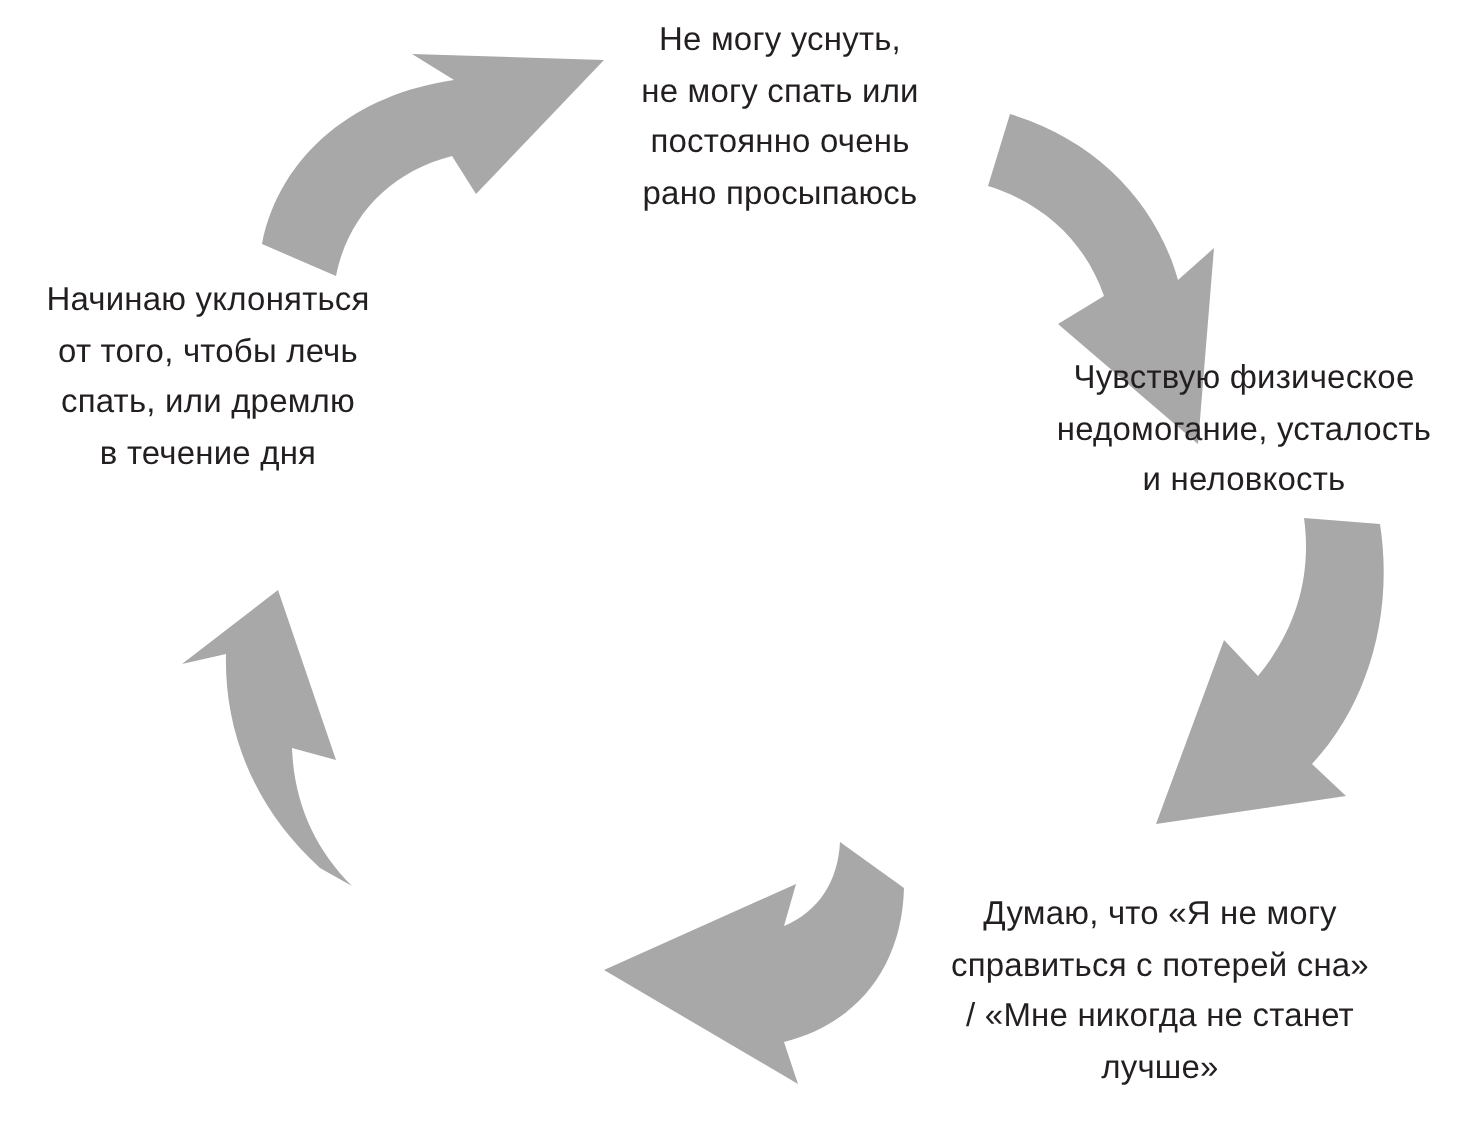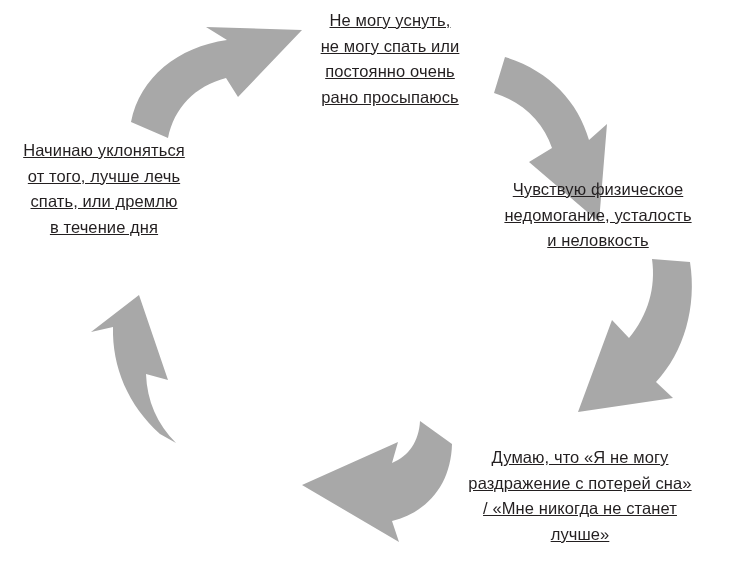--- a/index.html
+++ b/index.html
@@ -16,24 +16,23 @@
     font-family: "Liberation Sans", "DejaVu Sans", sans-serif;
   }
   .node {
     position: absolute;
     color: #231f20;
     font-size: 16.5px;
     line-height: 25.5px;
     text-align: center;
     white-space: pre-line;
     letter-spacing: 0.1px;
-    text-decoration: underline;
   }
   #node-sleep        { left: 290px; top: 8px;   width: 200px; }
-  #node-physical     { left: 484px; top: 177px; width: 228px; }
+  #node-physical     { left: 508px; top: 177px; width: 228px; }
   #node-thoughts     { left: 458px; top: 445px; width: 244px; }
   #node-mood         { left: 44px;  top: 445px; width: 260px; }
   #node-avoidance    { left: 8px;   top: 138px; width: 192px; }
 
   #arrows {
     position: absolute;
     left: 0;
     top: 0;
     width: 742px;
     height: 566px;
@@ -95,23 +94,23 @@
   <div class="node" id="node-sleep">Не могу уснуть,
 не могу спать или
 постоянно очень
 рано просыпаюсь</div>
 
   <div class="node" id="node-physical">Чувствую физическое
 недомогание, усталость
 и неловкость</div>
 
   <div class="node" id="node-thoughts">Думаю, что «Я не могу
-раздражение с потерей сна»
+справиться с потерей сна»
 / «Мне никогда не станет
 лучше»</div>
 
 
   <div class="node" id="node-avoidance">Начинаю уклоняться
-от того, лучше лечь
+от того, чтобы лечь
 спать, или дремлю
 в течение дня</div>
 
 </div>
 
 </body></html>

